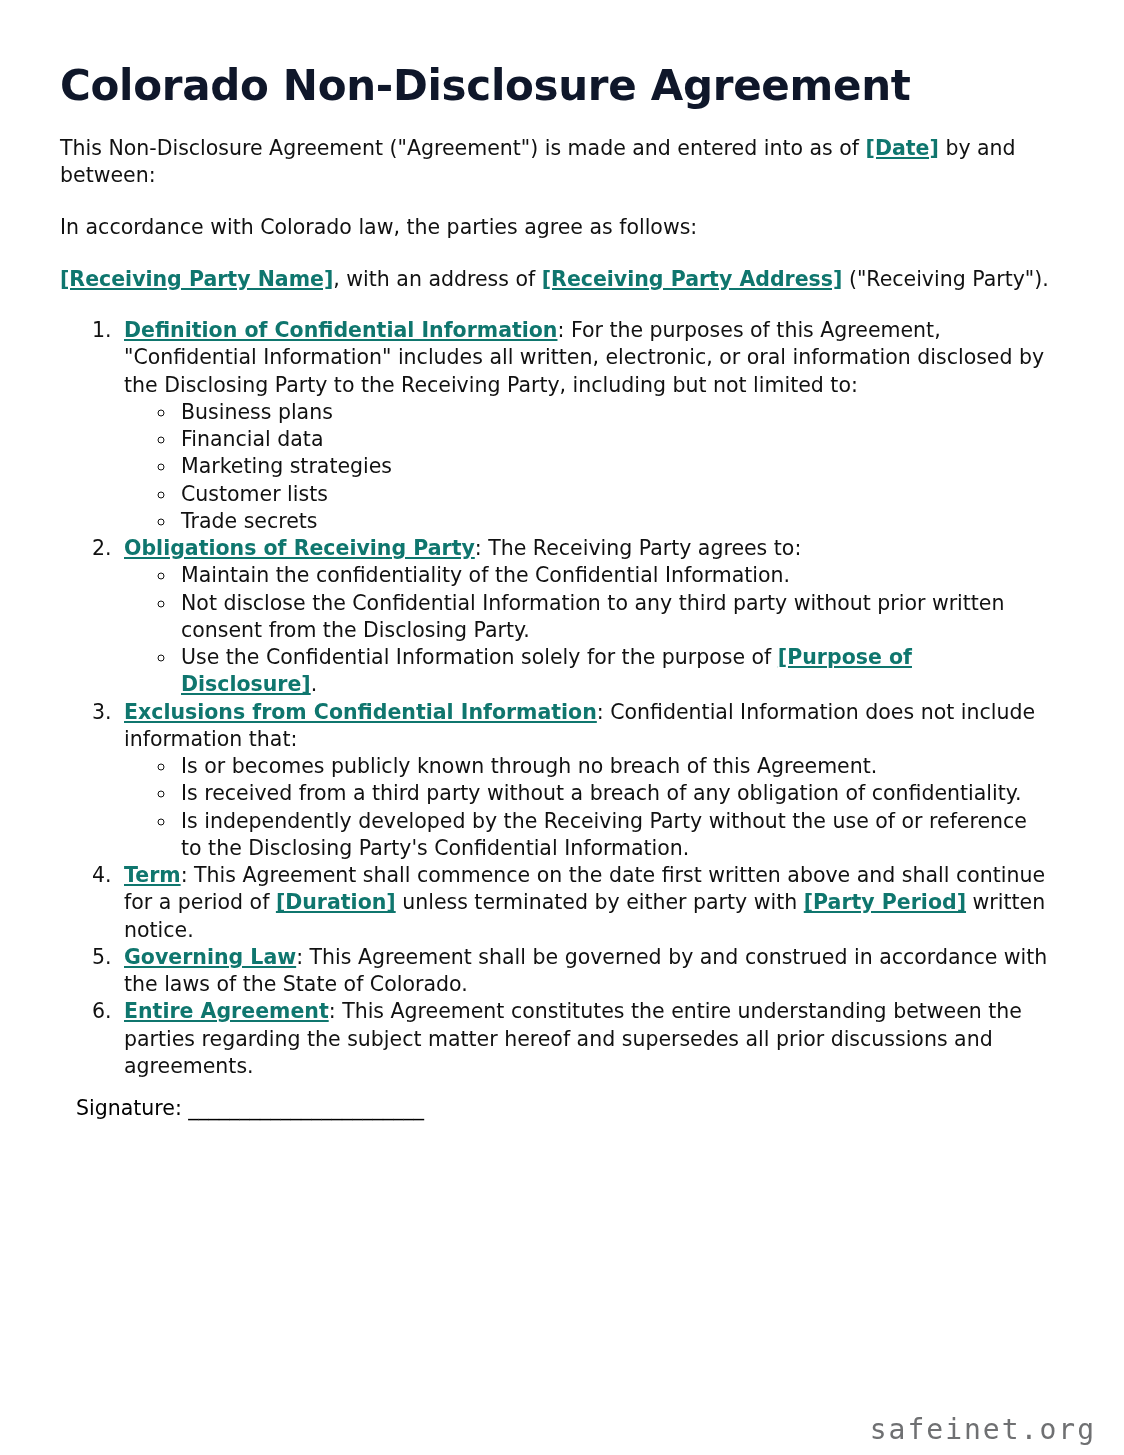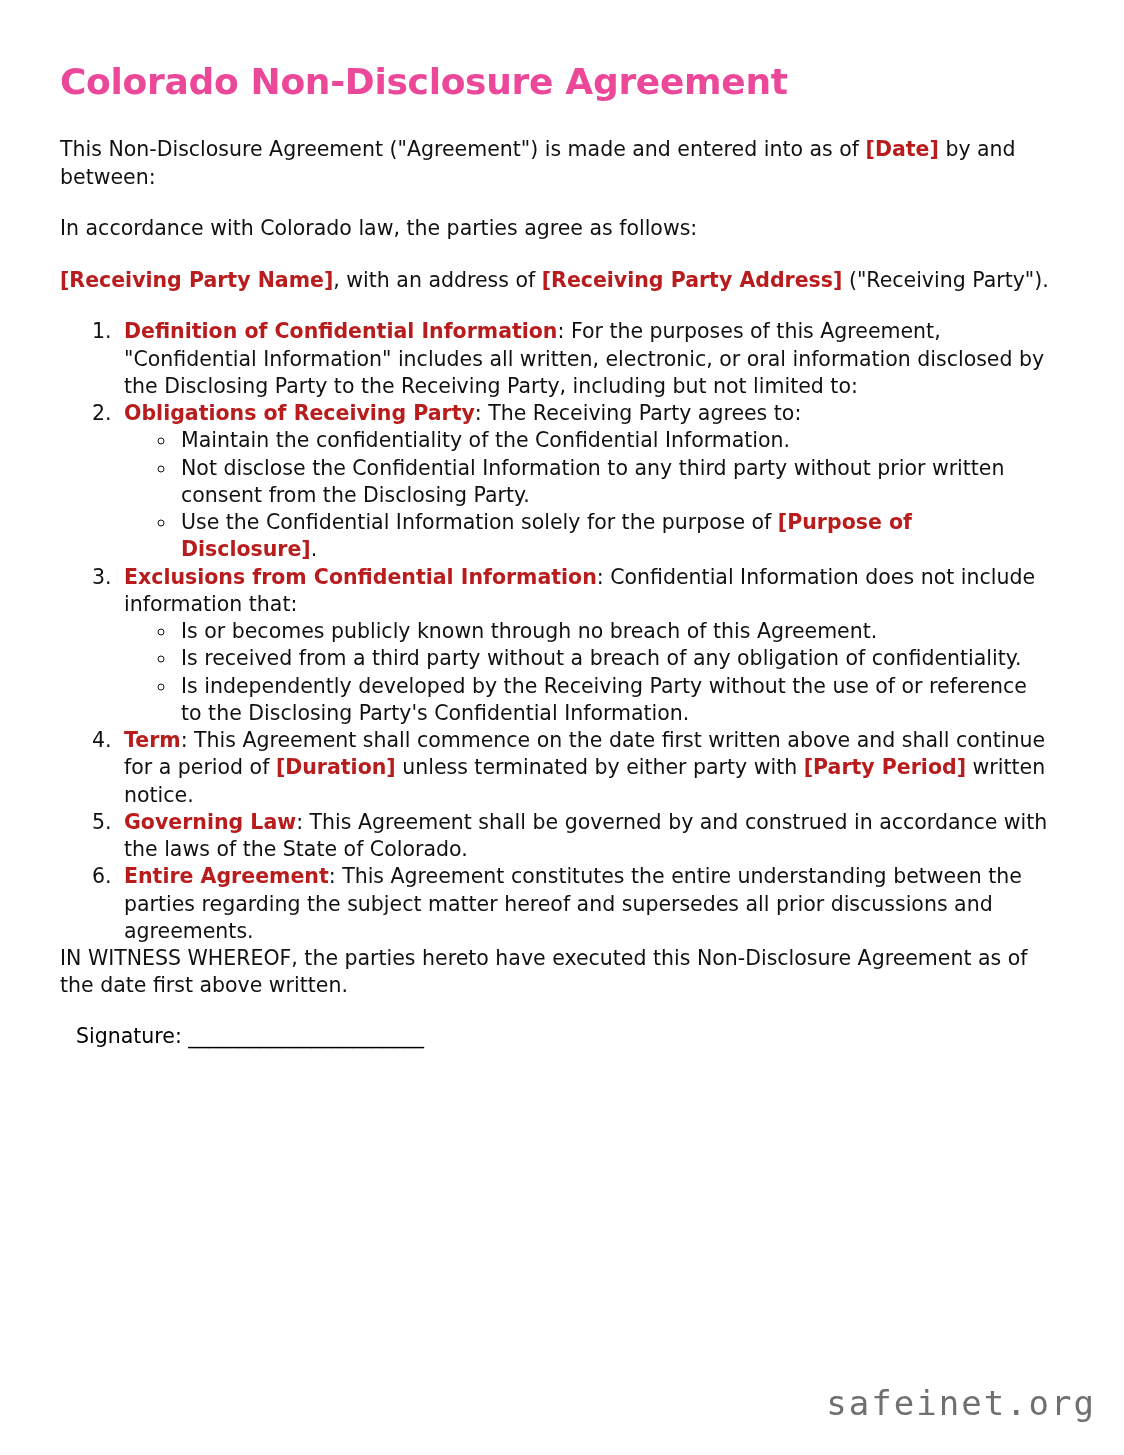--- a/index.html
+++ b/index.html
@@ -20,37 +20,37 @@
     box-sizing: border-box;
     overflow: hidden;
   }
   .content {
     position: absolute;
     left: 60px;
     top: 62px;
     width: 996px;
   }
   .doc-title {
-    font-size: 36px;
+    font-size: 42px;
     font-weight: bold;
     line-height: 1.12;
     letter-spacing: -0.3px;
-    margin: 0 0 34px 0;
-    color: #ec4899;
+    margin: 0 0 26px 0;
+    color: #0f172a;
   }
   p.para {
     font-size: 20.5px;
     line-height: 1.33;
     margin: 0 0 24px 0;
     color: #111;
   }
   p.para.tight {
     margin-bottom: 25px;
   }
-  b, strong { font-weight: bold; color: #b91c1c; }
+  b, strong { font-weight: bold; color: #0f766e; text-decoration: underline; }
 
   ol.clauses {
     margin: 0 8px 0 0;
     padding-left: 58px;
     font-size: 20.5px;
     line-height: 1.33;
     color: #111;
   }
   ol.clauses > li {
     margin: 0 0 0 0;
@@ -74,23 +74,23 @@
     margin: 0 0 24px 0;
   }
   .sig-line {
     font-size: 20.5px;
     margin: 16px;
     letter-spacing: 0px;
   }
   .watermark {
     position: absolute;
     right: 28px;
-    bottom: 32px;
+    bottom: 9px;
     font-family: "DejaVu Sans Mono", "Liberation Mono", monospace;
-    font-size: 34px;
+    font-size: 28px;
     color: #6f7072;
     letter-spacing: 2px;
     white-space: nowrap;
     user-select: none;
   }
 </style>
 </head>
 <body>
 
 <div class="page">
@@ -103,20 +103,27 @@
 
 
     <p class="para tight">In accordance with Colorado law, the parties agree as follows:</p>
 
     <p class="para"><b>[Receiving Party Name]</b><span>, with an address of </span><b>[Receiving Party Address]</b><span> ("Receiving Party").</span></p>
 
     <ol class="clauses">
 
       <li>
         <b>Definition of Confidential Information</b><span>: For the purposes of this Agreement, "Confidential Information" includes all written, electronic, or oral information disclosed by the Disclosing Party to the Receiving Party, including but not limited to:</span>
+        <ul class="subs">
+          <li>Business plans</li>
+          <li>Financial data</li>
+          <li>Marketing strategies</li>
+          <li>Customer lists</li>
+          <li>Trade secrets</li>
+        </ul>
       </li>
 
       <li>
         <b>Obligations of Receiving Party</b><span>: The Receiving Party agrees to:</span>
         <ul class="subs">
           <li>Maintain the confidentiality of the Confidential Information.</li>
           <li>Not disclose the Confidential Information to any third party without prior written consent from the Disclosing Party.</li>
           <li><span>Use the Confidential Information solely for the purpose of </span><b>[Purpose of Disclosure]</b><span>.</span></li>
         </ul>
       </li>
@@ -137,21 +144,20 @@
       <li>
         <b>Governing Law</b><span>: This Agreement shall be governed by and construed in accordance with the laws of the State of Colorado.</span>
       </li>
 
       <li>
         <b>Entire Agreement</b><span>: This Agreement constitutes the entire understanding between the parties regarding the subject matter hereof and supersedes all prior discussions and agreements.</span>
       </li>
 
     </ol>
 
-    <p class="para closing">IN WITNESS WHEREOF, the parties hereto have executed this Non-Disclosure Agreement as of the date first above written.</p>
 
 
     <p class="sig-line"><span>Signature: </span><span>_______________________</span></p>
 
   </div>
 
   <div class="watermark">safeinet.org</div>
 
 </div>
 

